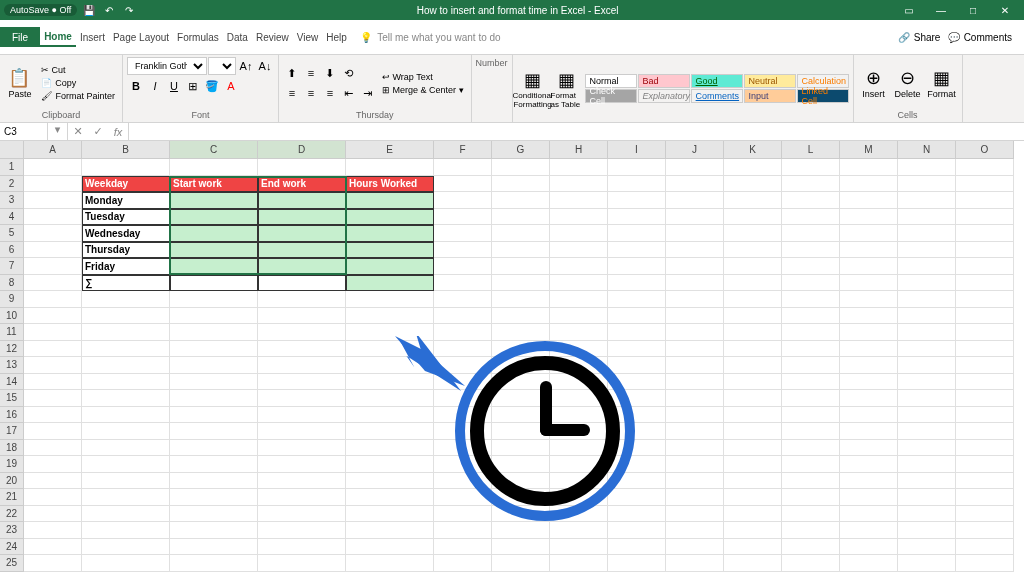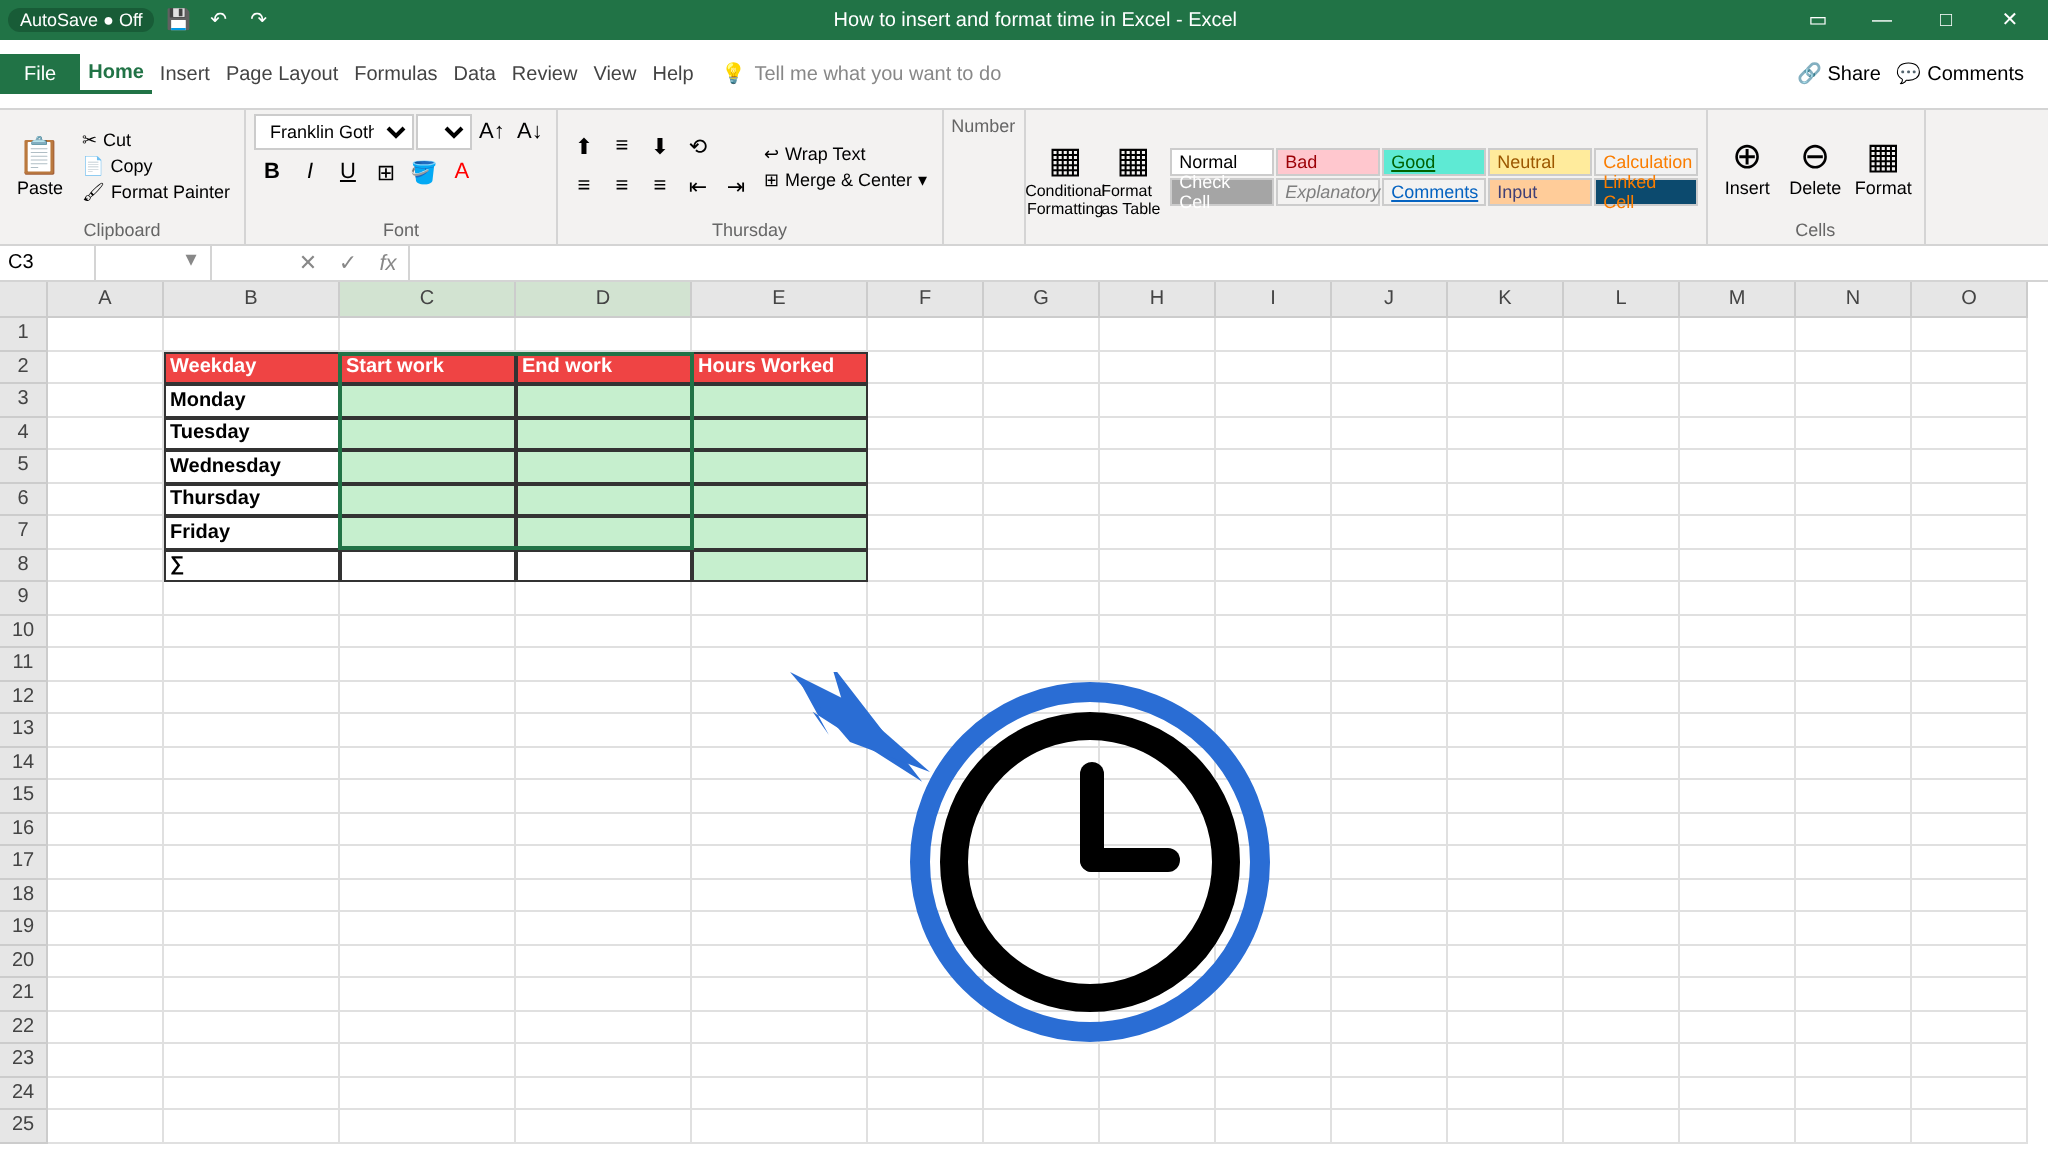--- a/index.html
+++ b/index.html
@@ -41,21 +41,21 @@
     .style-good { background: #5eead4; color: #006100; text-decoration: underline; }
     .style-neutral { background: #ffeb9c; color: #9c5700; }
     .style-calc { background: #f2f2f2; color: #fa7d00; }
     .style-check { background: #a5a5a5; color: #fff; }
     .style-expl { font-style: italic; color: #7f7f7f; }
     .style-link { color: #0563c1; text-decoration: underline; }
     .style-input { background: #ffcc99; color: #3f3f76; }
     .style-linked { background: #0c4a6e; color: #fa7d00; }
     
     
-    .formula-bar { height: 18px; display: flex; border-bottom: 1px solid #d4d4d4; background: #fff; gap: 38px; }
+    .formula-bar { height: 18px; display: flex; border-bottom: 1px solid #d4d4d4; background: #fff; }
     .name-box { width: 48px; border-right: 1px solid #d4d4d4; padding: 1px 4px; font-size: 10px; display: flex; align-items: center; }
     .fb-btns { display: flex; border-right: 1px solid #d4d4d4; }
     .fb-btn { width: 20px; display: flex; align-items: center; justify-content: center; color: #888; }
     .formula-input { flex: 1; padding: 1px 4px; font-size: 10px; }
     
     
     .grid-container { position: relative; height: 440px; overflow: hidden; }
     .grid { display: grid; grid-template-columns: 24px repeat(15, 58px); font-size: 11px; }
     .col-header, .row-header, .corner { background: #e6e6e6; border-right: 1px solid #ccc; border-bottom: 1px solid #ccc; text-align: center; font-size: 10px; color: #444; display: flex; align-items: center; justify-content: center; }
     .col-header { height: 18px; }

